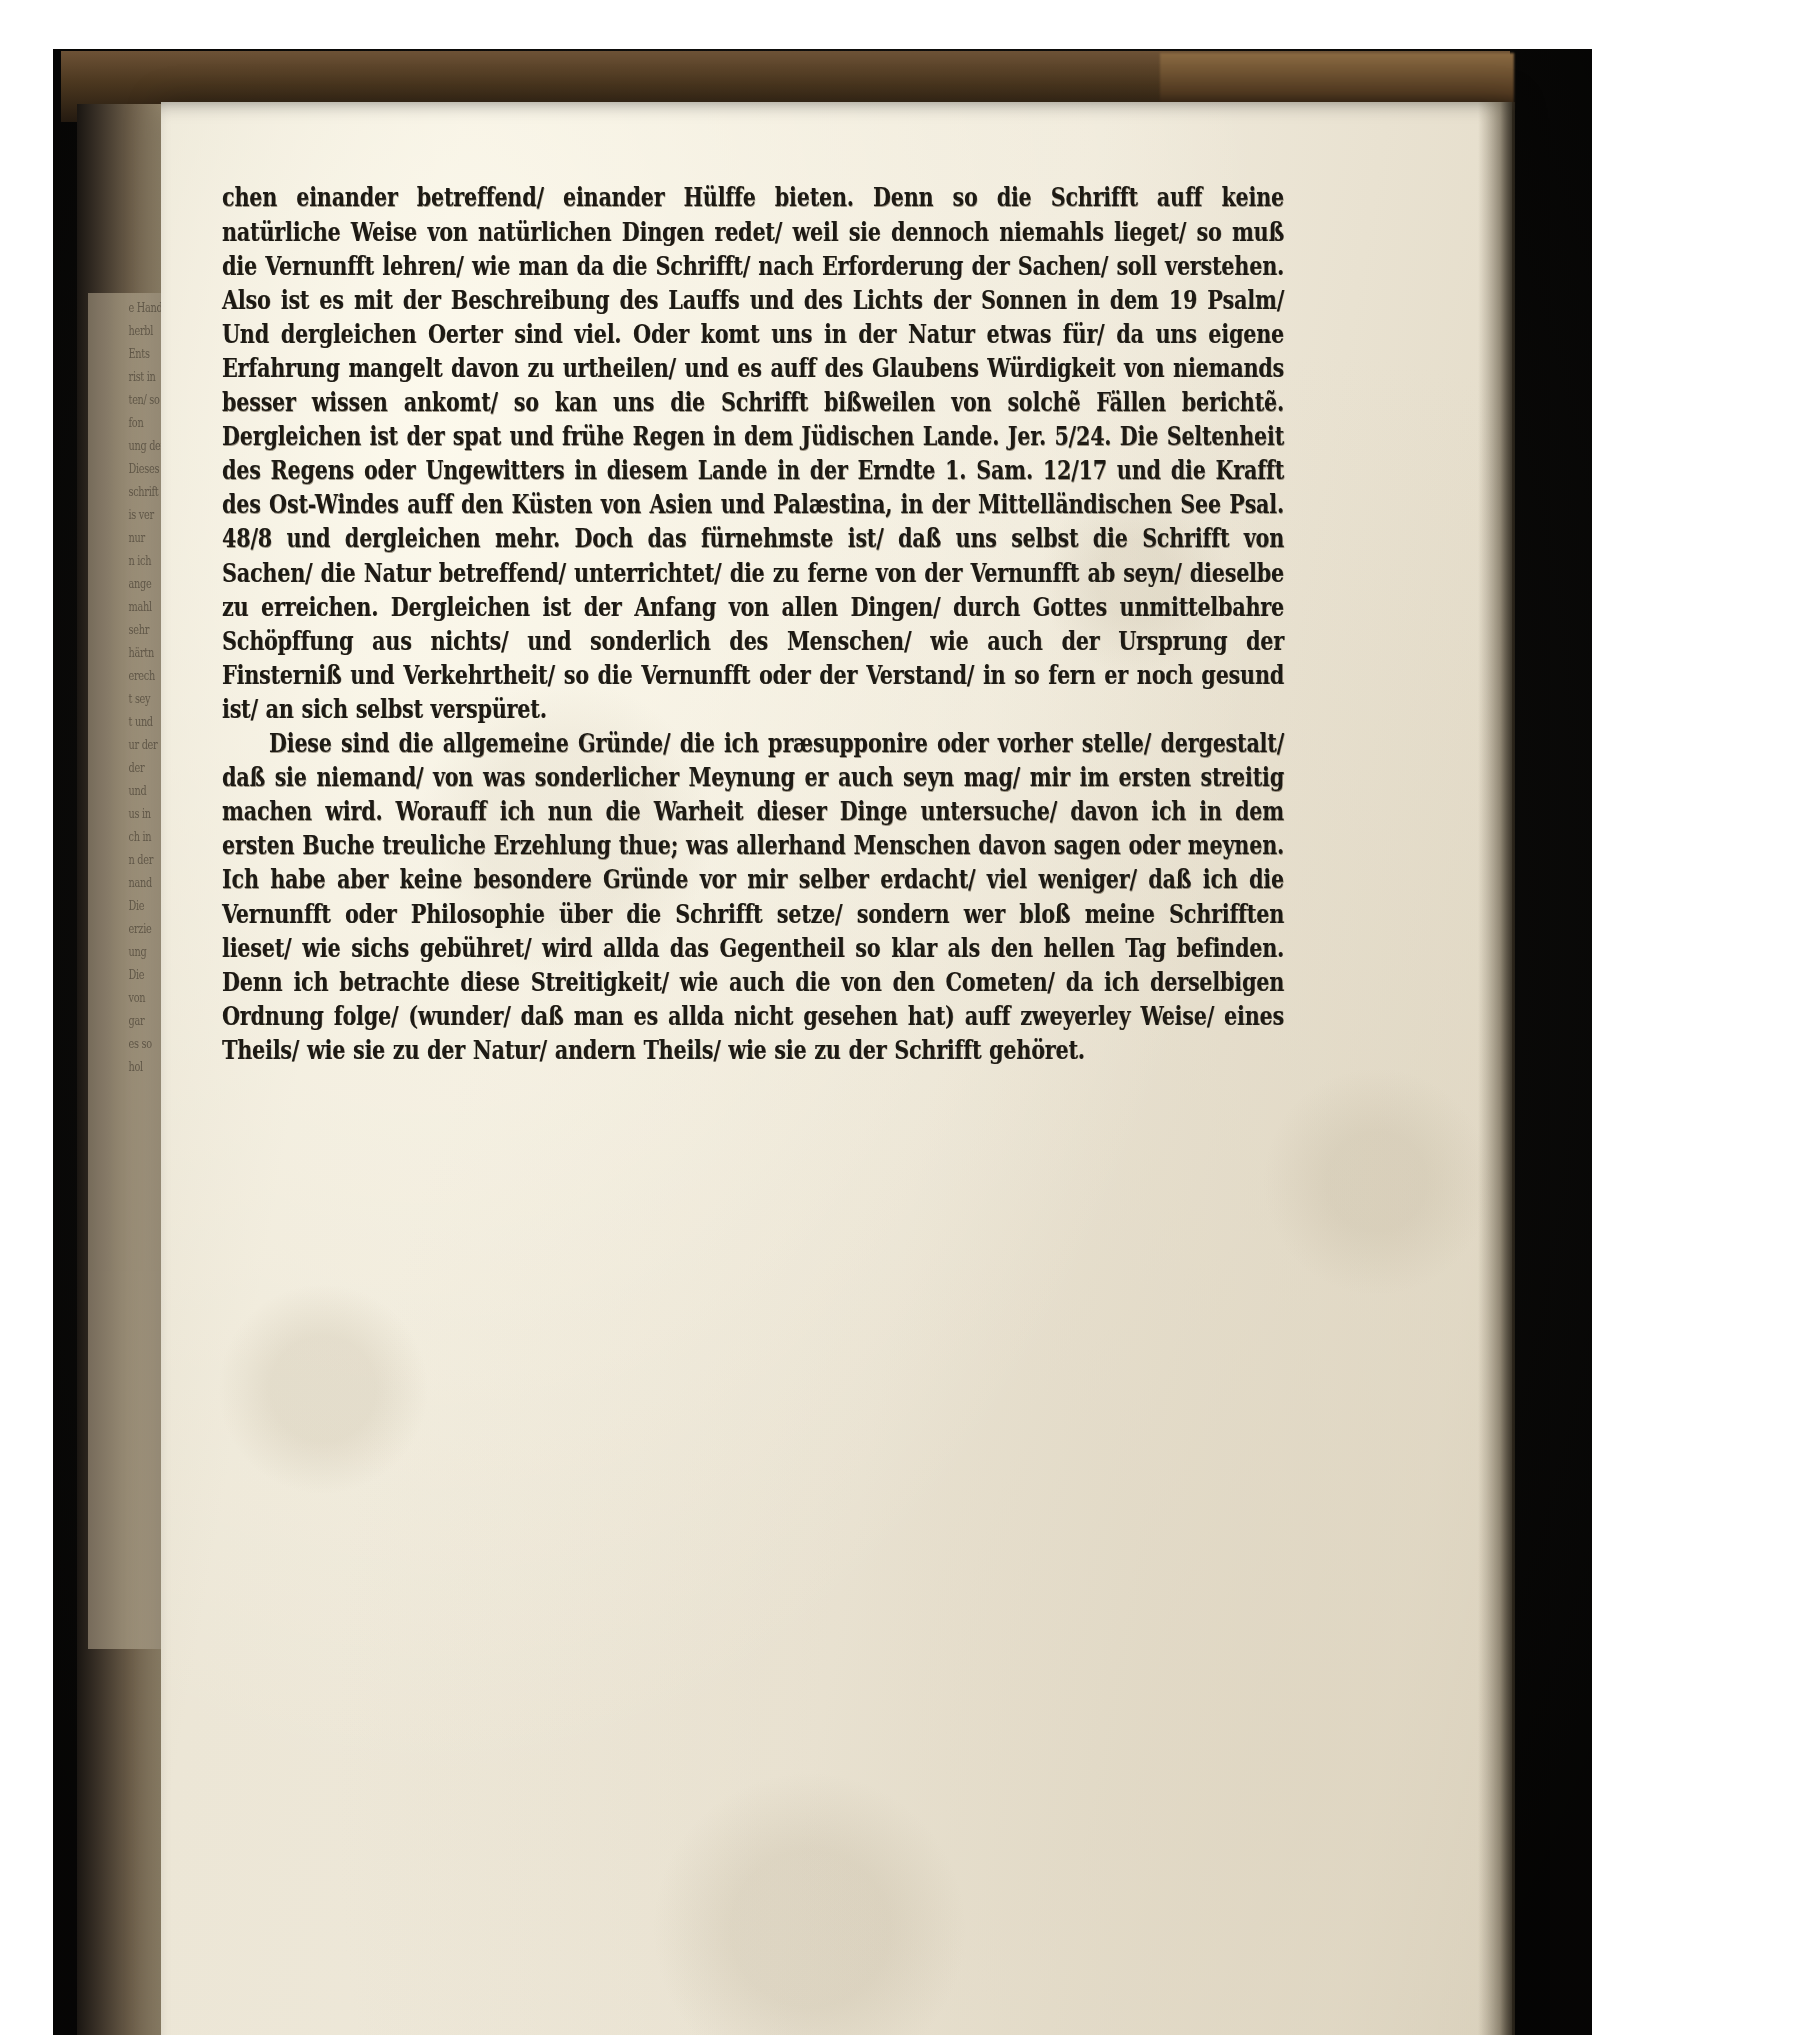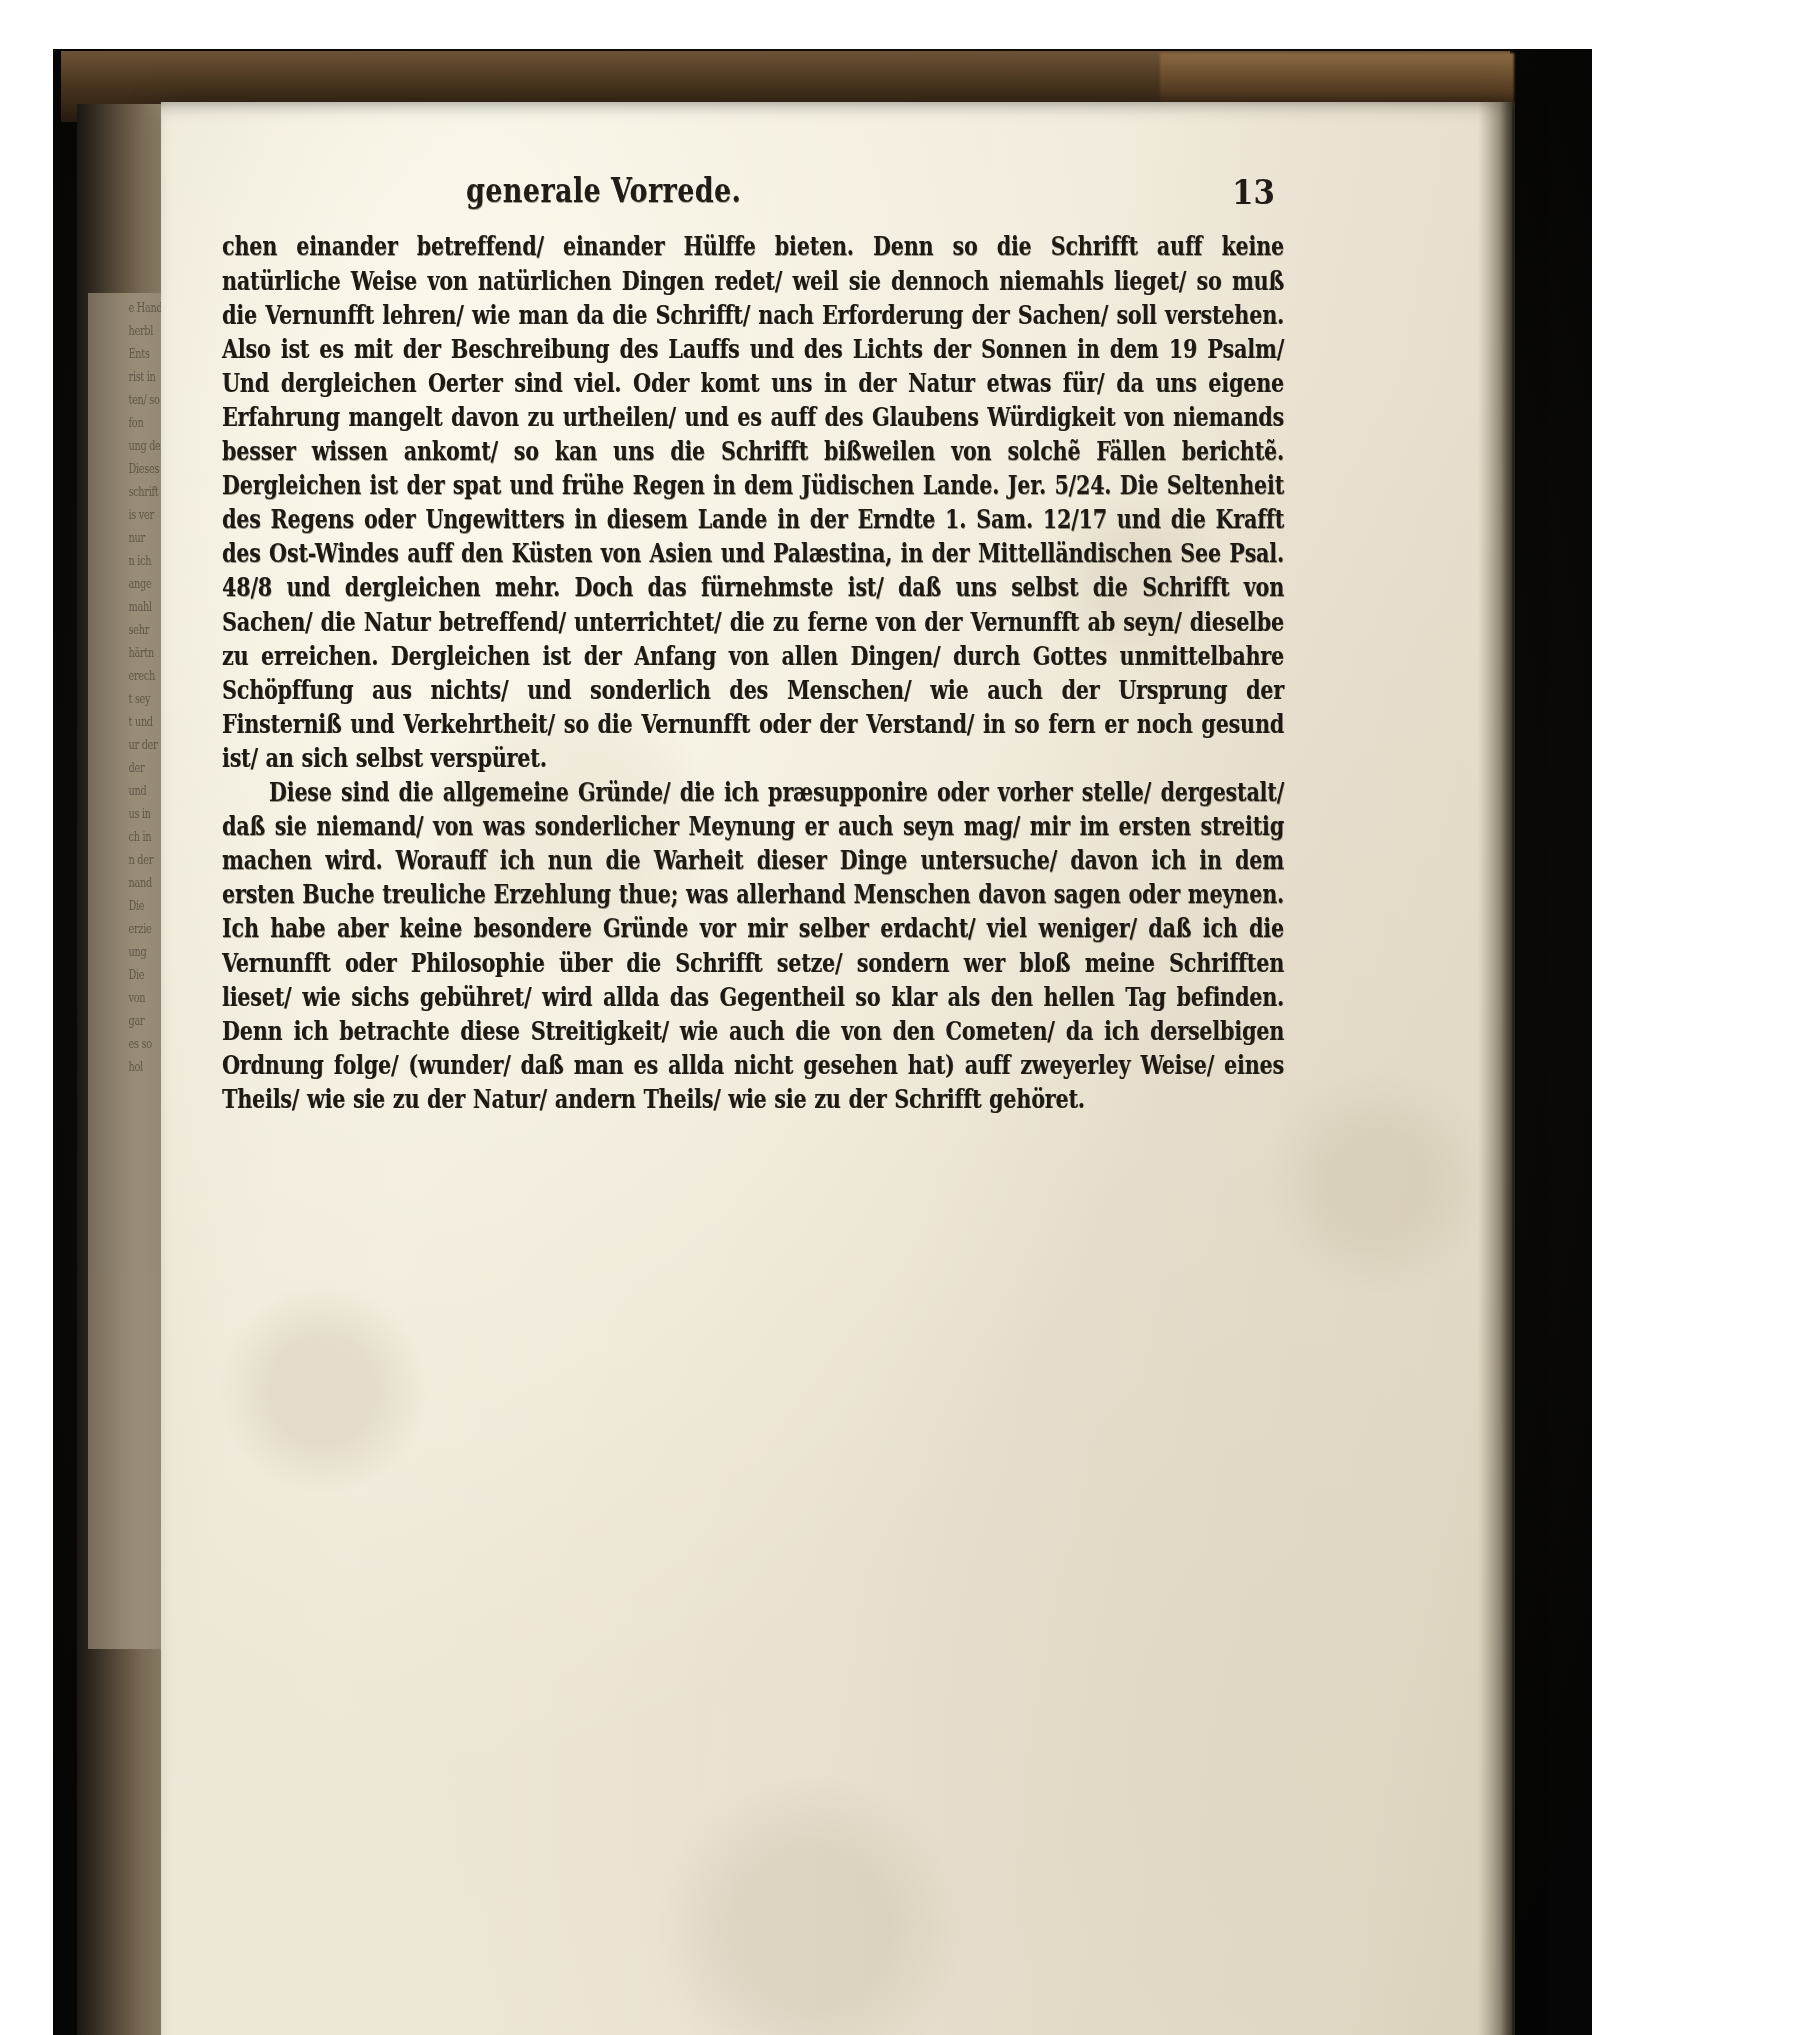--- a/index.html
+++ b/index.html
@@ -246,24 +246,20 @@
 von
 gar
 es so
 hol</div>
   </div>
 
   <div class="leaf">
 
     <div class="textblock">
 
-      <div class="header-row">
-        <div class="running-head gothic">generale Vorrede.</div>
-        <div class="folio">13</div>
-      </div>
 
       <div class="body gothic">
         <p>chen einander betreffend/ einander Hülffe bieten. Denn so die Schrifft auff keine natürliche Weise von natürlichen Dingen redet/ weil sie dennoch niemahls lieget/ so muß die Vernunfft lehren/ wie man da die Schrifft/ nach Erforderung der Sachen/ soll verstehen. Also ist es mit der Beschreibung des Lauffs und des Lichts der Sonnen in dem 19 Psalm/ Und dergleichen Oerter sind viel. Oder komt uns in der Natur etwas für/ da uns eigene Erfahrung mangelt davon zu urtheilen/ und es auff des Glaubens Würdigkeit von niemands besser wissen ankomt/ so kan uns die Schrifft bißweilen von solchẽ Fällen berichtẽ. Dergleichen ist der spat und frühe Regen in dem Jüdischen Lande. Jer. 5/24. Die Seltenheit des Regens oder Ungewitters in diesem Lande in der Erndte 1. Sam. 12/17 und die Krafft des Ost-Windes auff den Küsten von Asien und Palæstina, in der Mittelländischen See Psal. 48/8 und dergleichen mehr. Doch das fürnehmste ist/ daß uns selbst die Schrifft von Sachen/ die Natur betreffend/ unterrichtet/ die zu ferne von der Vernunfft ab seyn/ dieselbe zu erreichen. Dergleichen ist der Anfang von allen Dingen/ durch Gottes unmittelbahre Schöpffung aus nichts/ und sonderlich des Menschen/ wie auch der Ursprung der Finsterniß und Verkehrtheit/ so die Vernunfft oder der Verstand/ in so fern er noch gesund ist/ an sich selbst verspüret.</p>
         <p class="ind">Diese sind die allgemeine Gründe/ die ich præsupponire oder vorher stelle/ dergestalt/ daß sie niemand/ von was sonderlicher Meynung er auch seyn mag/ mir im ersten streitig machen wird. Worauff ich nun die Warheit dieser Dinge untersuche/ davon ich in dem ersten Buche treuliche Erzehlung thue; was allerhand Menschen davon sagen oder meynen. Ich habe aber keine besondere Gründe vor mir selber erdacht/ viel weniger/ daß ich die Vernunfft oder Philosophie über die Schrifft setze/ sondern wer bloß meine Schrifften lieset/ wie sichs gebühret/ wird allda das Gegentheil so klar als den hellen Tag befinden. Denn ich betrachte diese Streitigkeit/ wie auch die von den Cometen/ da ich derselbigen Ordnung folge/ (wunder/ daß man es allda nicht gesehen hat) auff zweyerley Weise/ eines Theils/ wie sie zu der Natur/ andern Theils/ wie sie zu der Schrifft gehöret.</p>
       </div>
 
     </div>
 
   </div>
 

